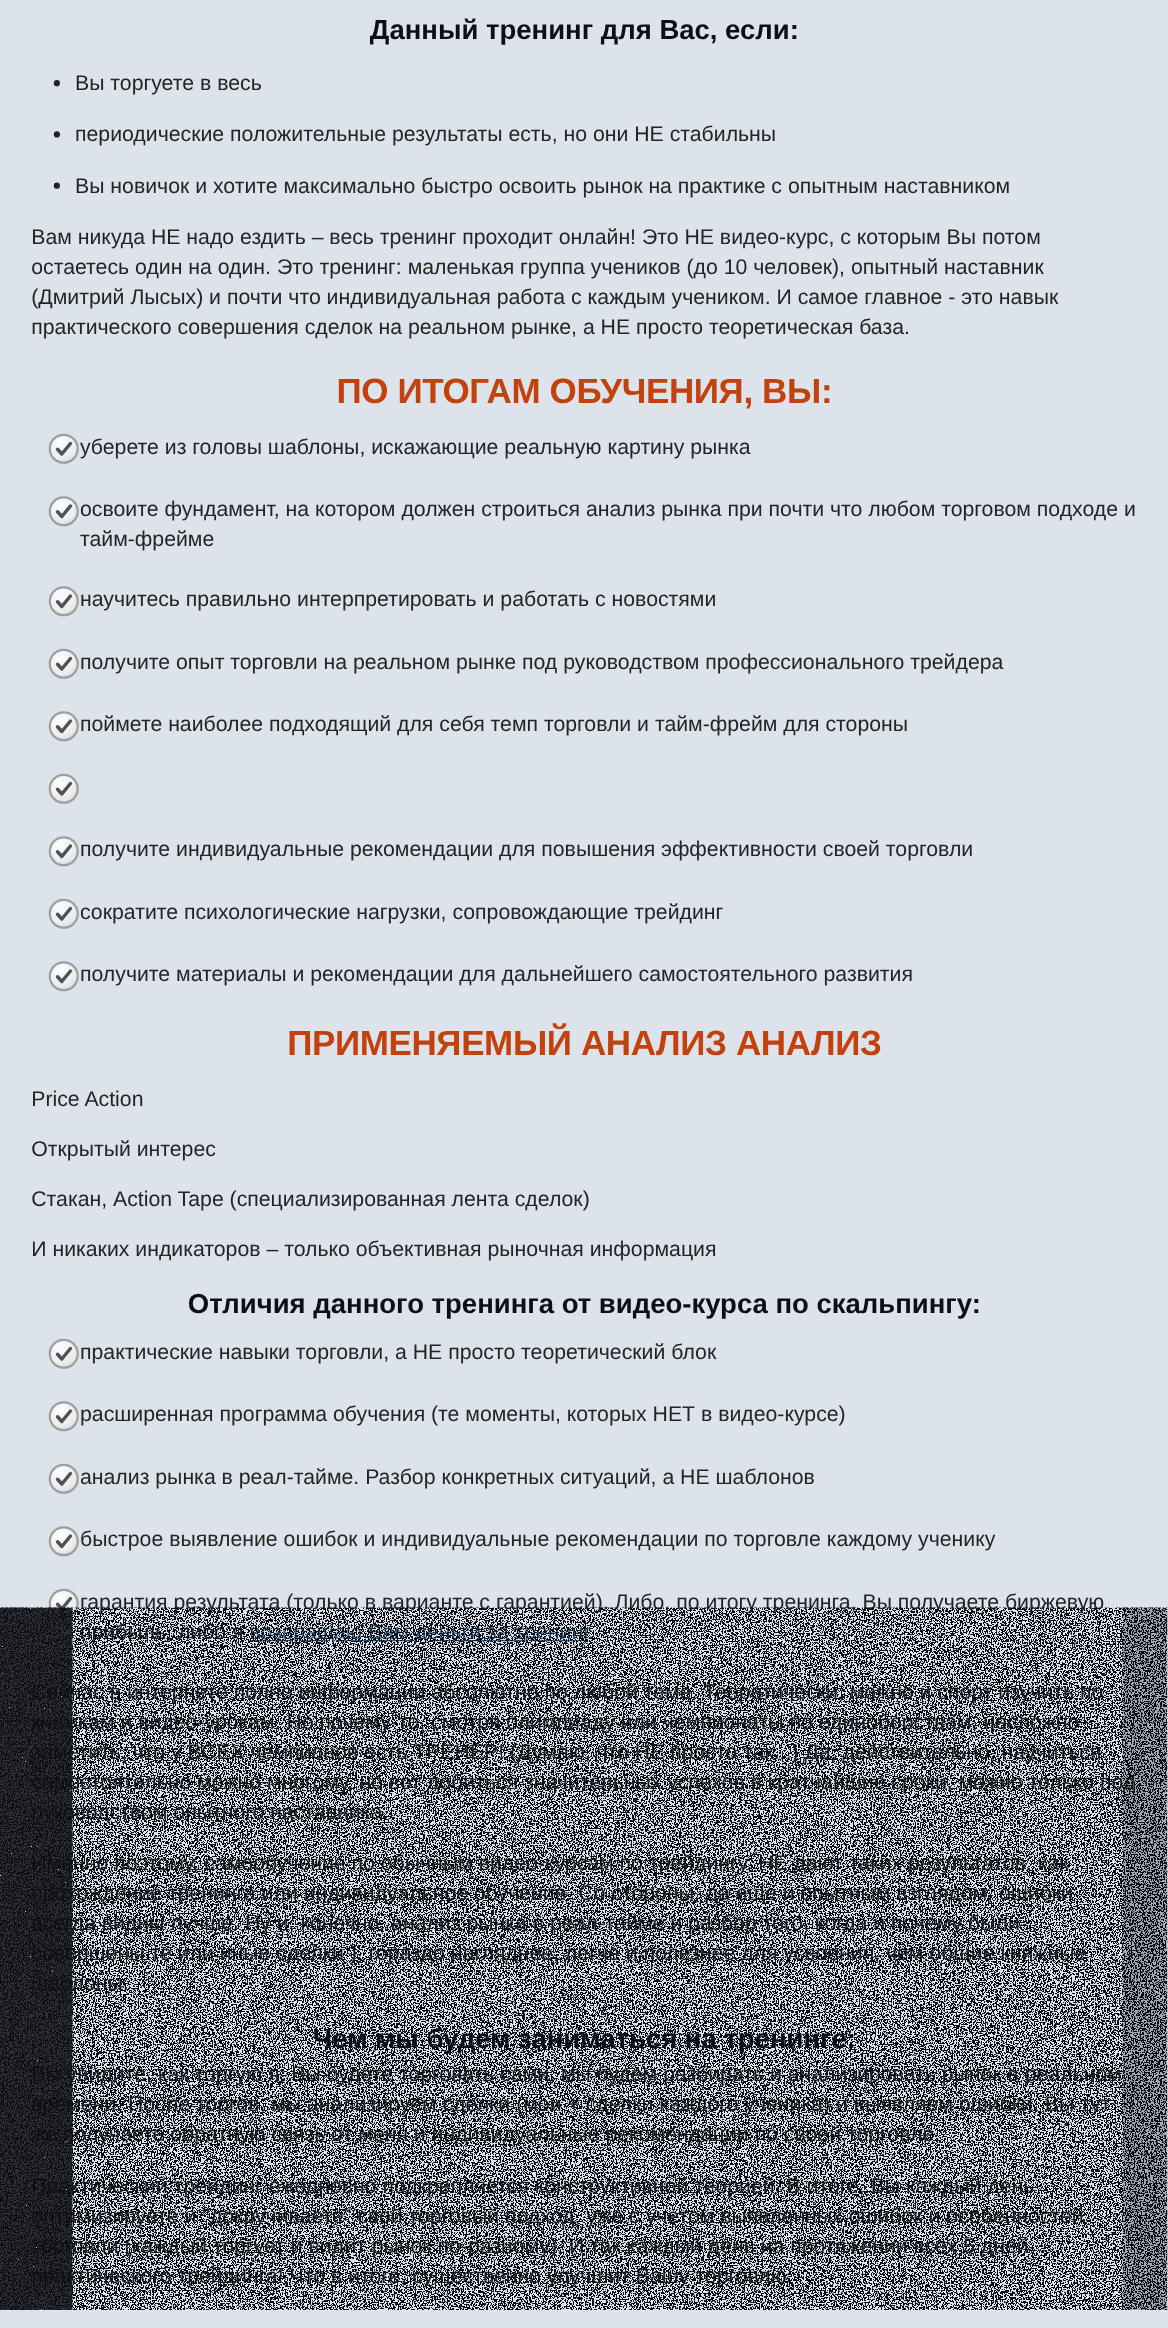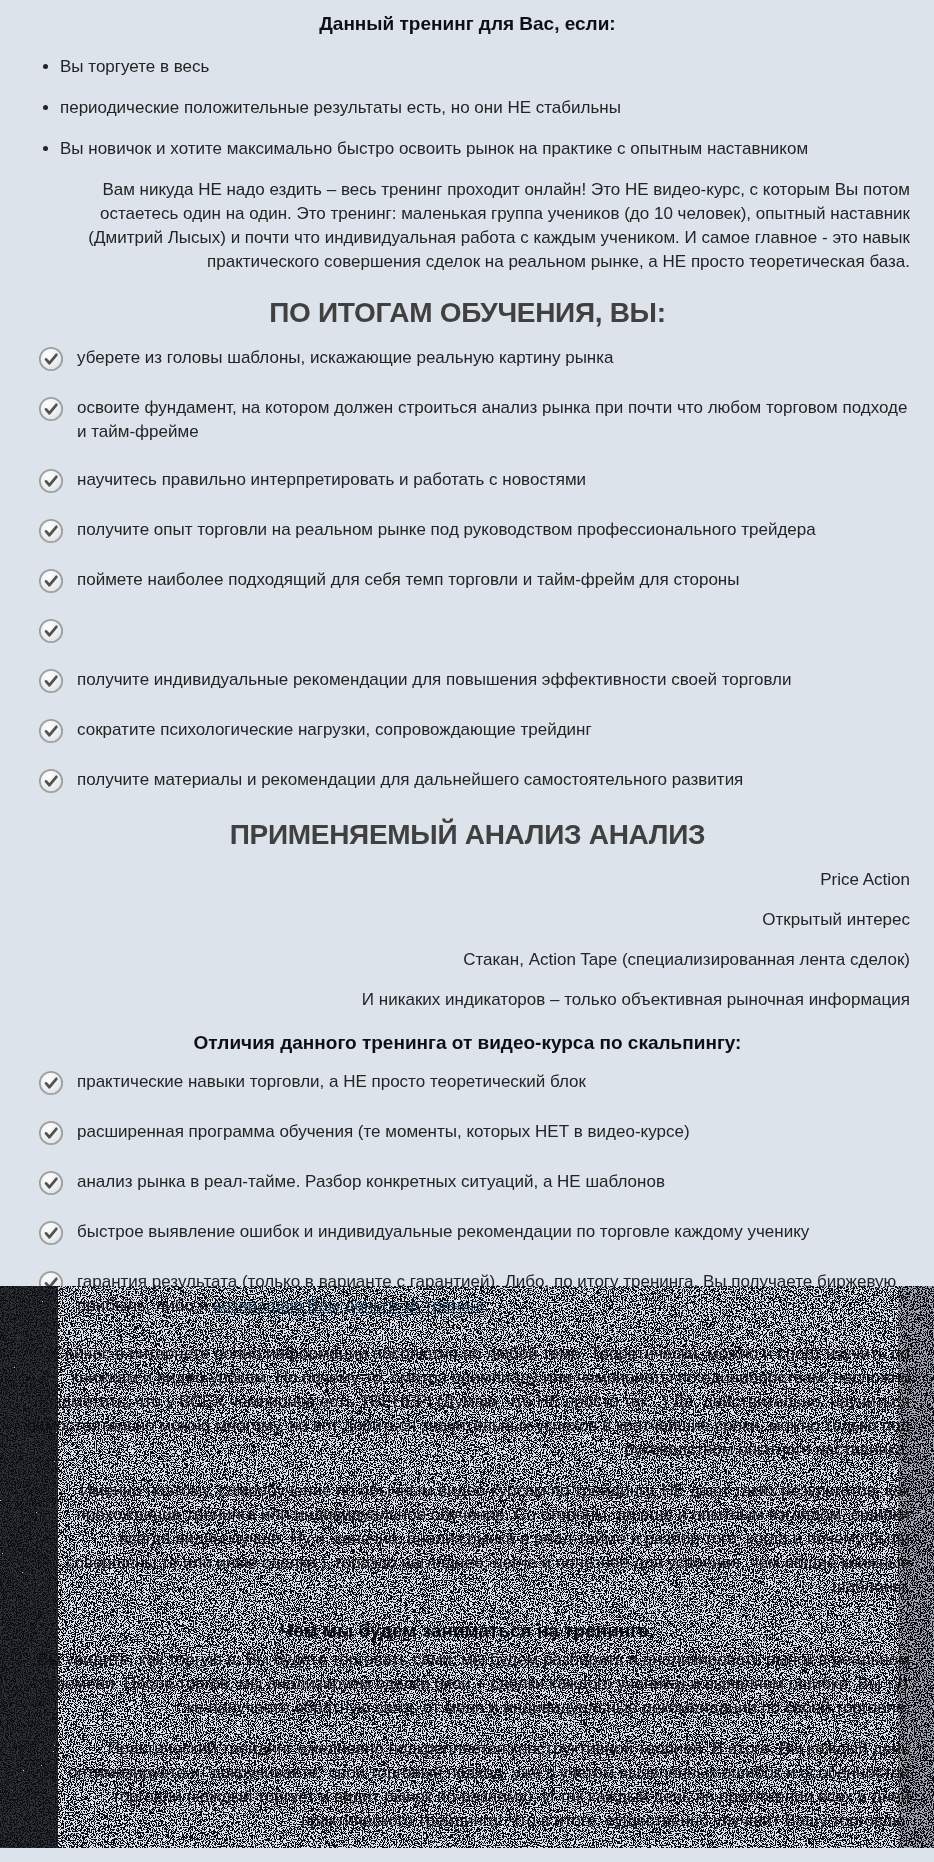--- a/index.html
+++ b/index.html
@@ -4,33 +4,33 @@
 <style>
   html, body { margin:0; padding:0; background:#dce3ea; }
   body { font-family:"Liberation Sans","DejaVu Sans",sans-serif; color:#242424; }
   .wrap {
     width:934px; margin:0 auto; position:relative; min-height:1862px;
     padding:0 24px 0 25px; box-sizing:border-box; overflow:hidden;
     font-size:17px; line-height:24px;
   }
   h1 {
     font-size:28px; line-height:34px; font-weight:700; text-align:center;
-    color:#404040; letter-spacing:-0.3px; margin:22px 8px 16px;
+    color:#c2410c; letter-spacing:-0.3px; margin:22px 8px 16px;
   }
   h2 {
-    font-size:19px; line-height:30px; font-weight:700; text-align:center;
+    font-size:22px; line-height:30px; font-weight:700; text-align:center;
     color:#0e0e16; margin:14px 8px 12px;
   }
   h2.first { margin-top:9px; }
-  p { margin:0 0 17px;text-align:right; }
+  p { margin:0 0 17px; }
   p.an { margin:0 0 16px; }
   ul.bullets { list-style:disc; margin:16px 0 6px; padding:0 0 0 35px; }
   ul.bullets li { margin-bottom:17px; }
   ul.checks { list-style:none; margin:2px 0 0; padding:0 0 0 13px; }
-  ul.checks li { display:flex; align-items:flex-start; gap:13px; margin-bottom:24px;justify-content:space-between; }
+  ul.checks li { display:flex; align-items:flex-start; margin-bottom:24px;justify-content:space-between; }
   .ci { flex:0 0 auto; width:26px; height:26px; margin-top:0; }
   .ci svg { display:block; width:100%; height:100%; }
   .ct { flex:1 1 auto; }
   .lnk { color:#2b5d86; text-decoration:underline; cursor:pointer; }
   
   .noise-overlay {
     position:absolute; left:0; top:1286px; width:934px; height:562px;
     pointer-events:none; z-index:3;
   }
   .noise-overlay svg { display:block; width:100%; height:100%; }

